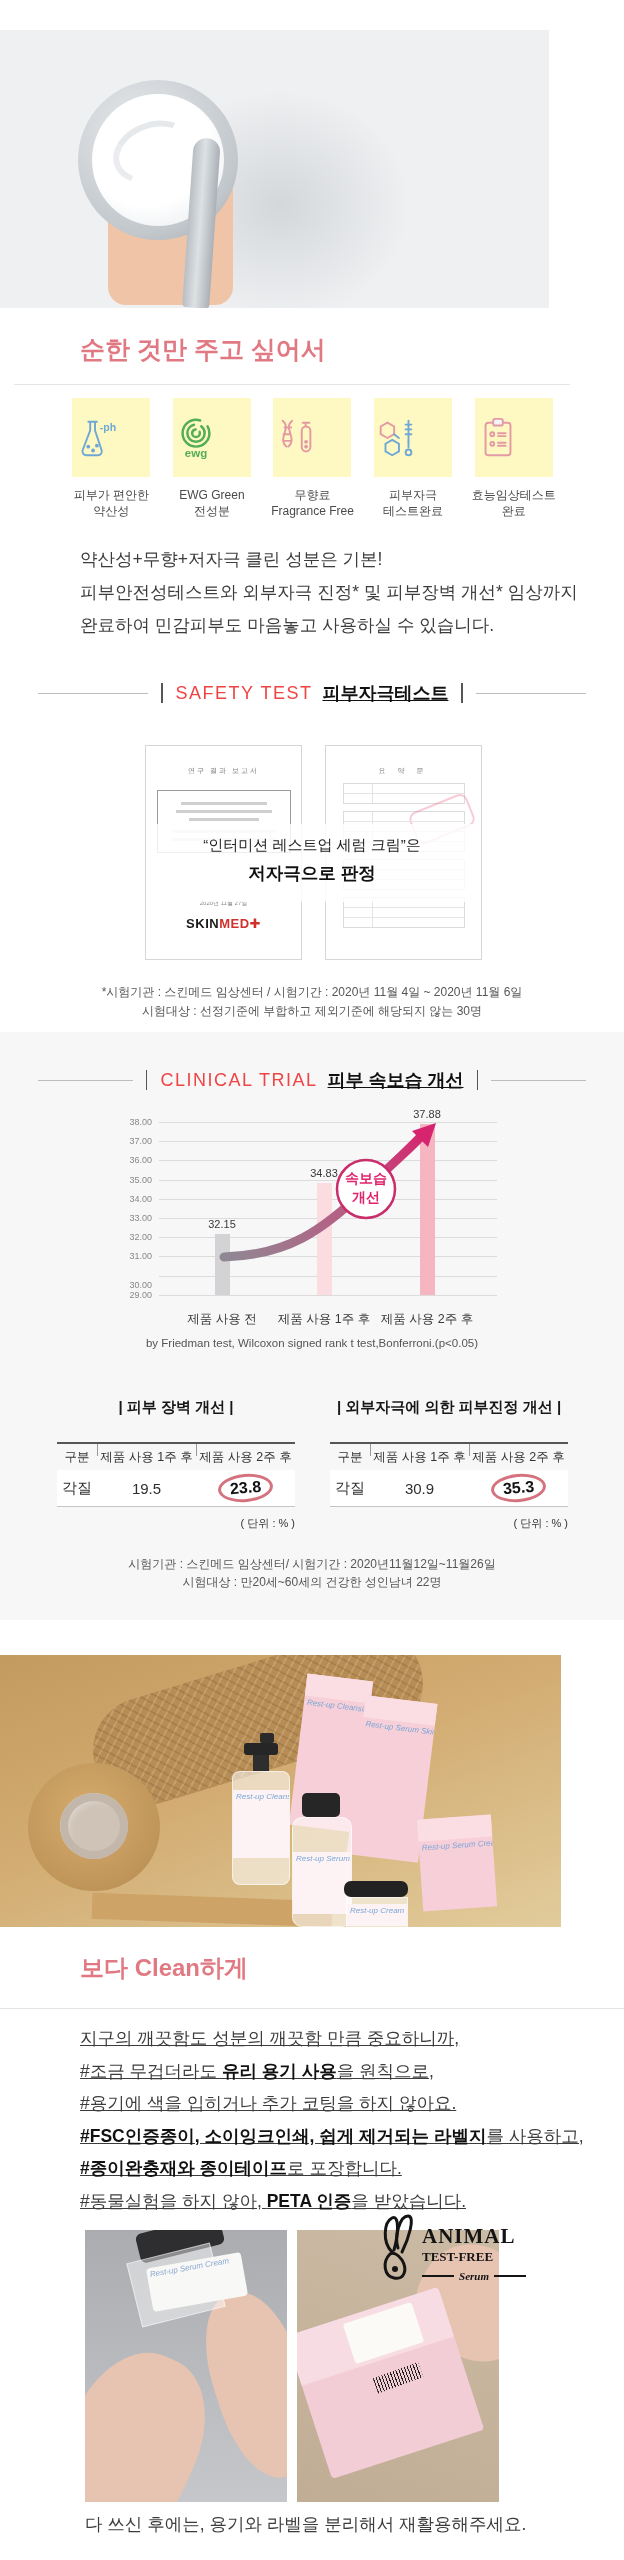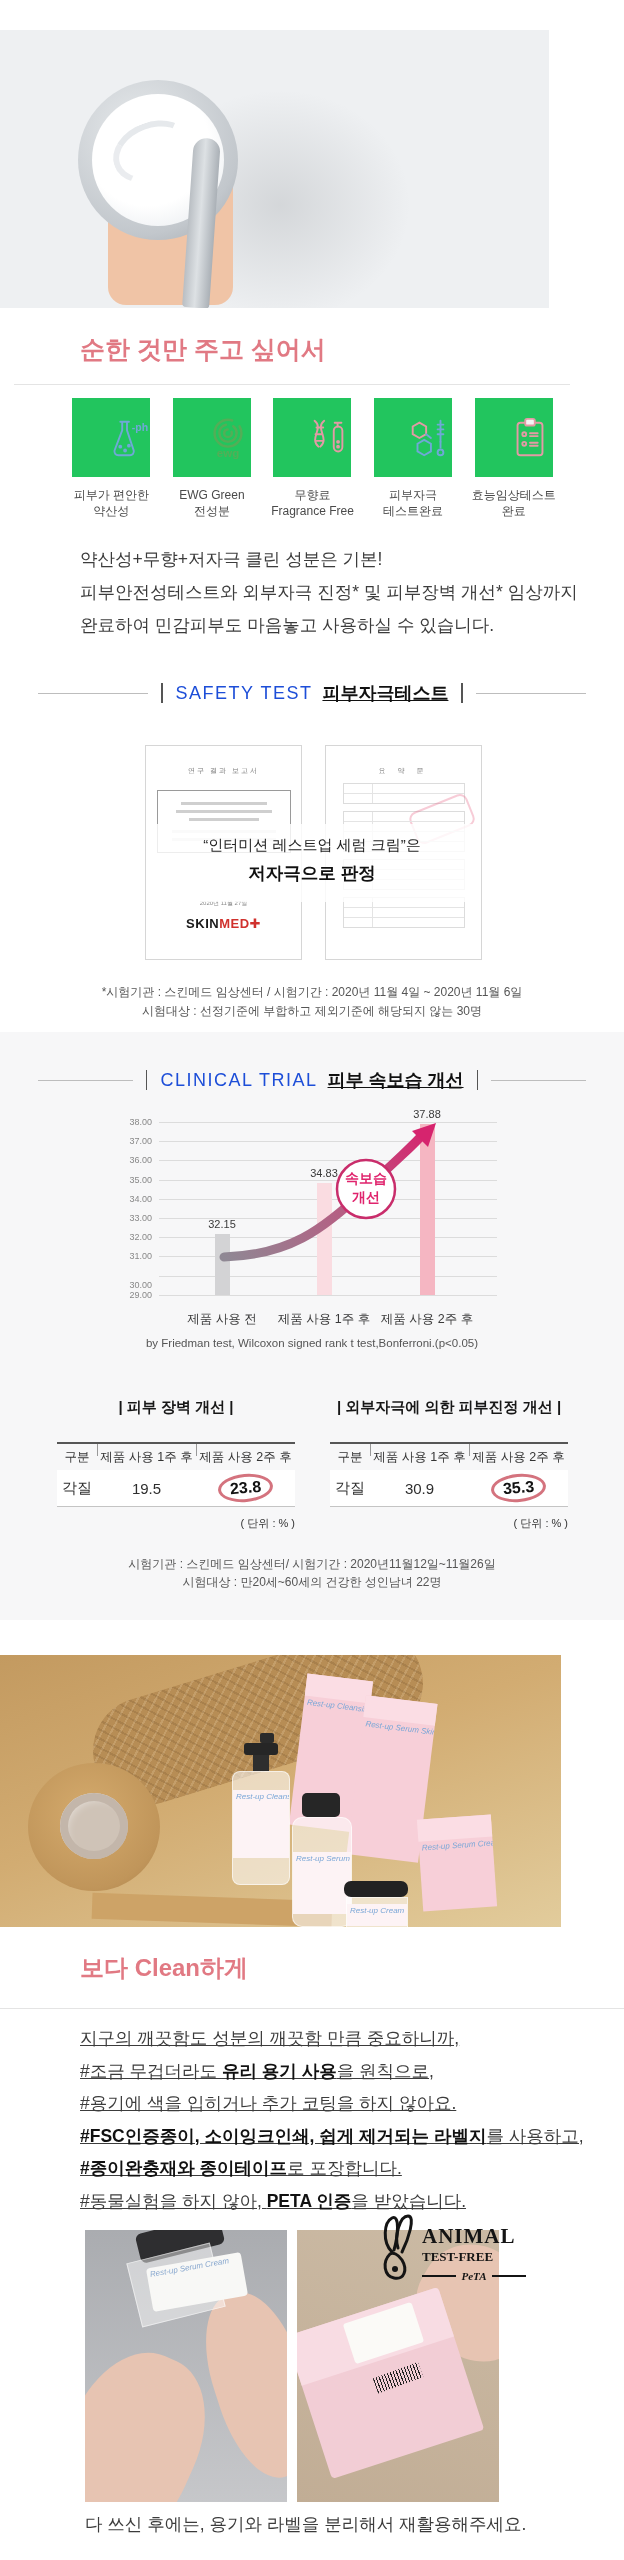--- a/index.html
+++ b/index.html
@@ -21,31 +21,31 @@
   .spatula{left:188px;top:108px;width:27px;height:170px;border-radius:14px 14px 4px 4px;
     background:linear-gradient(90deg,#b9bec3,#dde1e4 45%,#aab0b6);transform:rotate(4deg);}
 
   
   .h-pink{font-size:25px;font-weight:bold;color:#e17983;}
   .divider{height:1px;background:#e4e4e4;}
 
   
   .badges{left:61px;top:398px;width:503px;display:flex;}
   .badge{flex:1;display:flex;flex-direction:column;align-items:center;}
-  .badge-square{width:78px;height:79px;background:#22c55e;display:flex;align-items:center;justify-content:flex-end;}
+  .badge-square{width:78px;height:79px;background:#fef9c3;display:flex;align-items:center;justify-content:flex-start;}
   .badge-label{margin-top:10px;font-size:12px;line-height:16px;color:#4a4a4a;text-align:center;white-space:nowrap;}
 
   
   .para{left:80px;top:543px;width:500px;font-size:17.5px;line-height:33px;color:#3c3c3c;}
 
   
   .sec-head{left:0;width:624px;display:flex;align-items:center;padding:0 38px;box-sizing:border-box;}
   .sec-head .rule{flex:1;height:1px;background:#bdbdbd;}
   .sec-head .tick{width:1.5px;height:20px;background:#555;margin:0 13px;}
-  .sec-head .en{font-size:18px;letter-spacing:1.5px;color:#1d4ed8;margin-right:10px;white-space:nowrap;text-align:center;}
+  .sec-head .en{font-size:18px;letter-spacing:1.5px;color:#ef4444;margin-right:10px;white-space:nowrap;text-align:center;}
   .sec-head .ko{font-size:18px;font-weight:bold;color:#111;white-space:nowrap;text-decoration:underline;}
 
   
   .doc{top:745px;width:157px;height:215px;background:#fff;border:1px solid #d6d6d6;box-sizing:border-box;overflow:hidden;}
   .doc-title{margin-top:20px;text-align:center;font-size:7px;color:#777;letter-spacing:2px;}
   .doc-box{margin:14px auto 0;width:124px;border:1px solid #9a9a9a;padding:6px 4px;}
   .skel{height:3px;background:#cfcfcf;margin:5px auto;}
   .skel.lt{background:#e3e3e3;}
   .doc-date{margin-top:46px;text-align:center;font-size:6px;color:#8a8a8a;}
   .skinmed{margin-top:8px;text-align:center;font-size:13px;font-weight:bold;letter-spacing:.5px;color:#1a1a1a;}
@@ -470,20 +470,20 @@
         <path d="M14,40 C4,30 6,10 14,6 C22,2 20,24 16,38"></path>
         <path d="M20,36 C16,24 22,4 30,4 C38,4 30,28 24,40"></path>
         <path d="M12,42 C4,50 6,64 16,66 C26,68 30,58 24,48 C20,42 15,40 12,42 z"></path>
       </g>
       <circle cx="17" cy="57" r="3" fill="#141414"></circle>
     </svg>
     <div class="w1">ANIMAL</div>
     <div class="w2">TEST-FREE</div>
     <div class="brand">
       <div class="rl"></div>
-      <span class="pt">PeTA</span>
+      <span class="pt">Serum</span>
       <div class="rl"></div>
     </div>
   </div>
 
   <div class="abs footer-line">다 쓰신 후에는, 용기와 라벨을 분리해서 재활용해주세요.</div>
 
 </div>
 
 </body></html>

